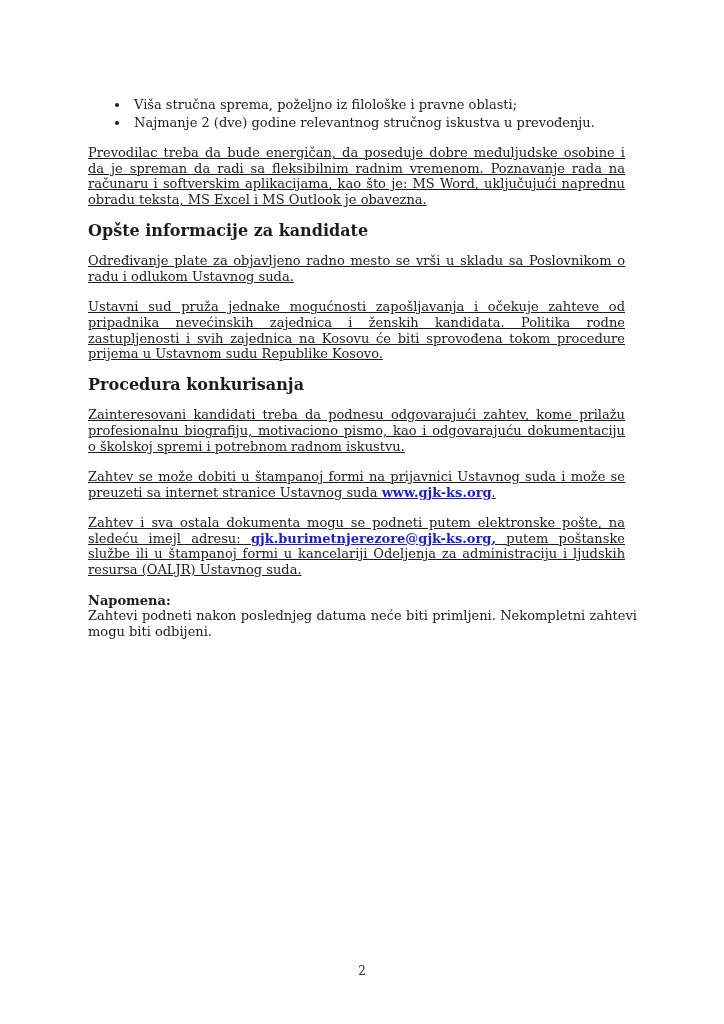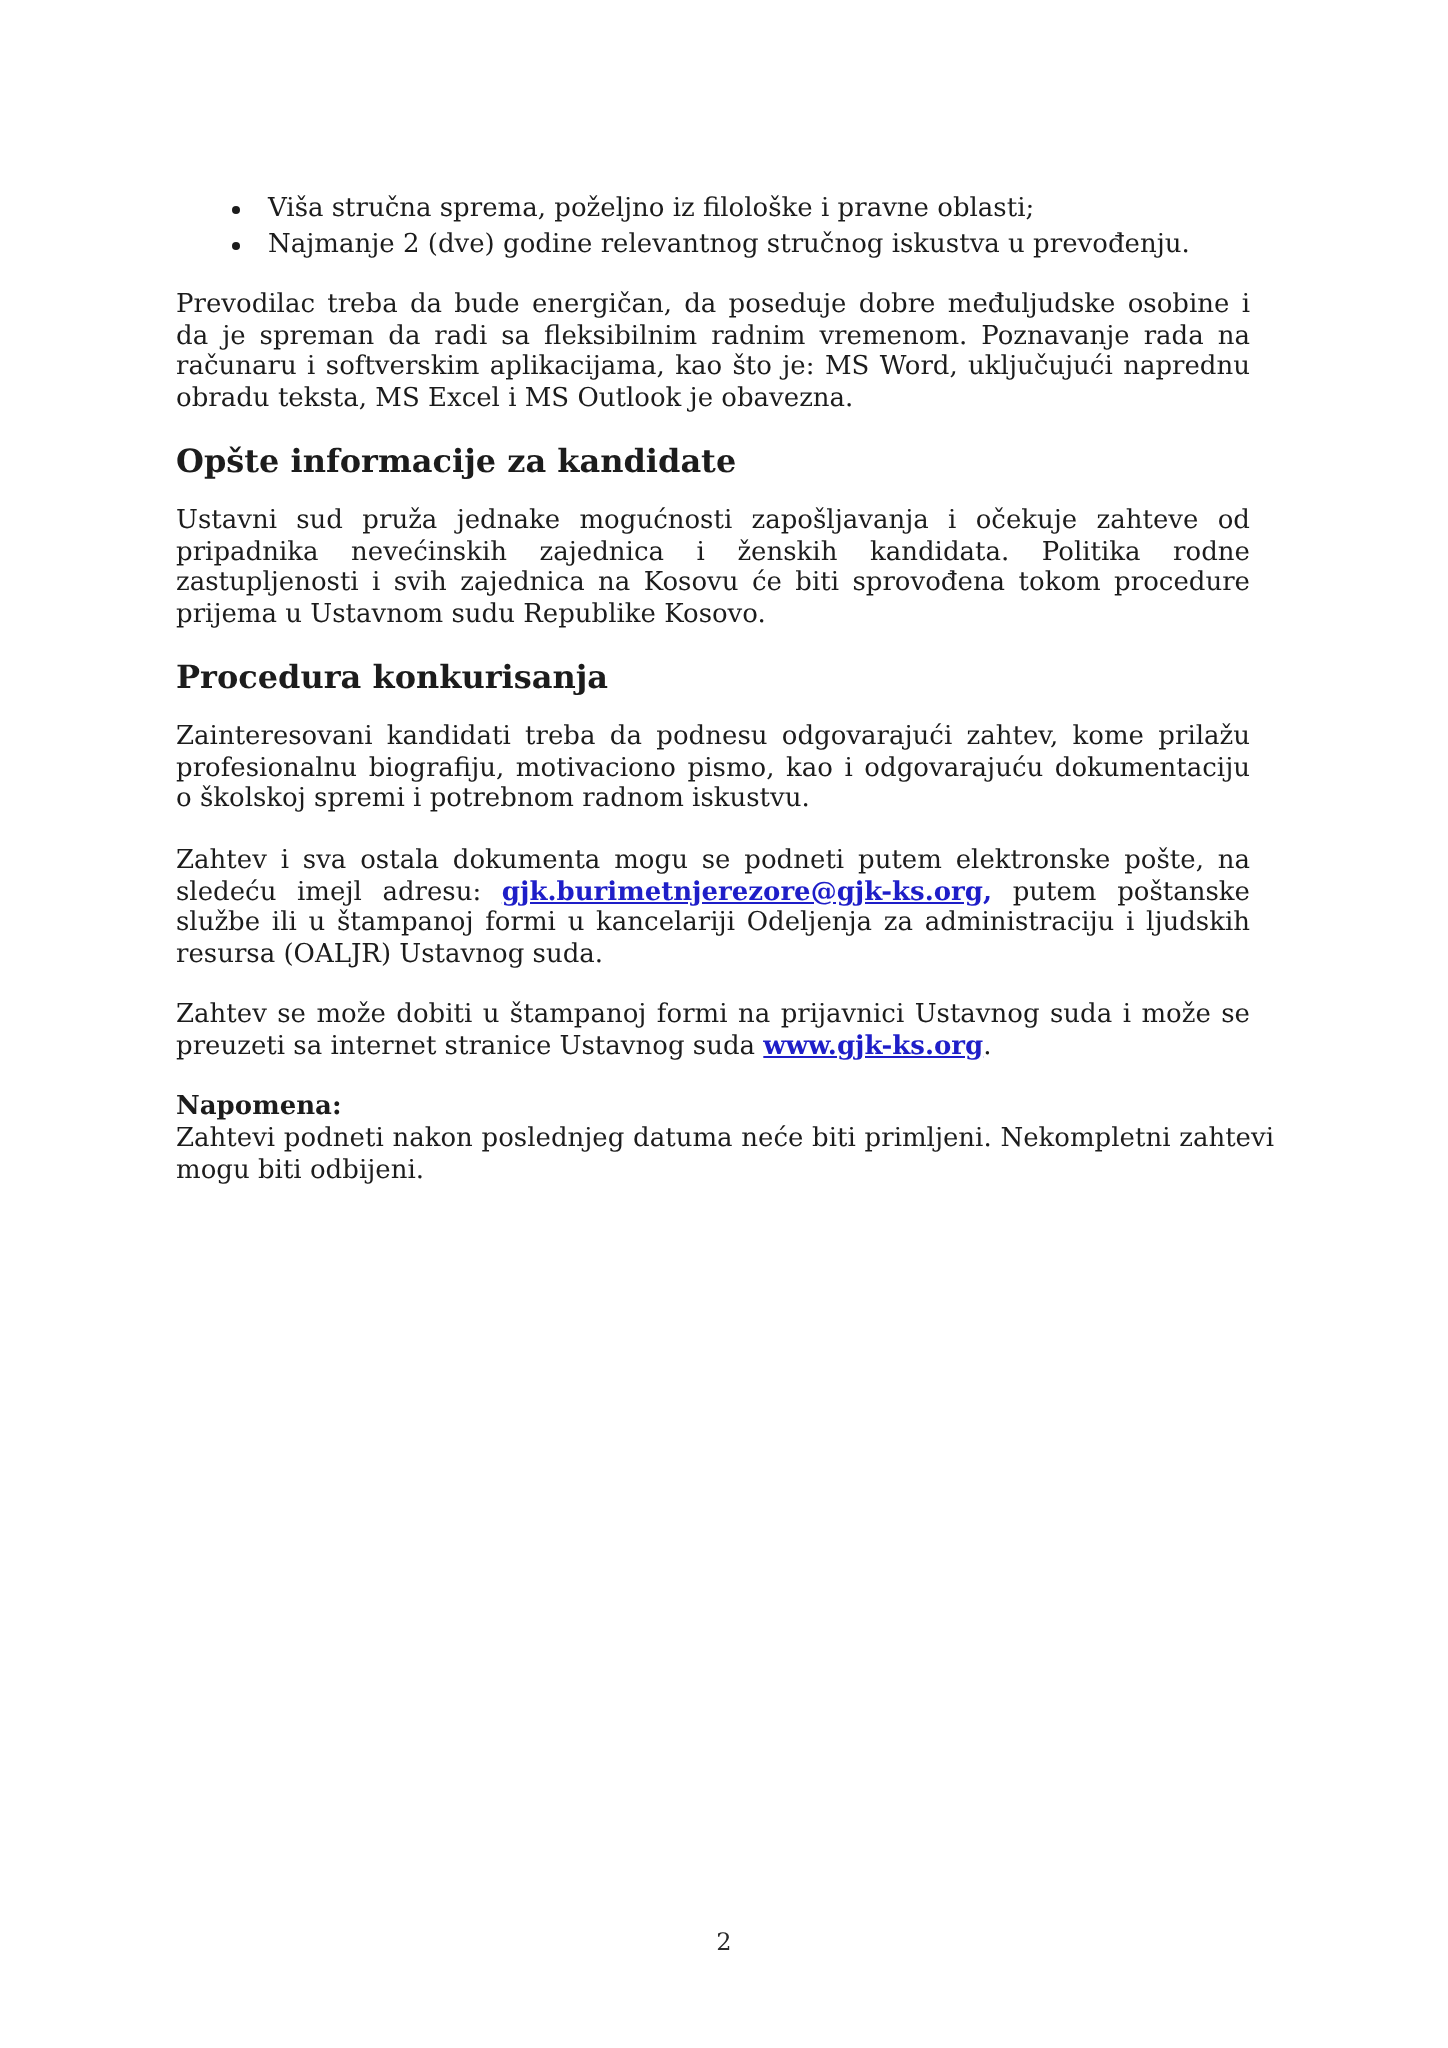--- a/index.html
+++ b/index.html
@@ -21,20 +21,21 @@
   }
   .content {
     position: absolute;
     top: 97px;
     left: 88px;
     width: 549px;
     text-align: justify;
   }
   .content p {
     margin: 0 12px 15px 0;
+    text-decoration: underline;
   }
   ul.req-list {
     margin: 0 0 15px 0;
     padding: 0 0 0 42px;
   }
   ul.req-list li {
     margin: 0 0 2px 0;
     padding-left: 4px;
     text-align: left;
   }
@@ -84,30 +85,31 @@
 
     <ul class="req-list">
       <li>Viša stručna sprema, poželjno iz filološke i pravne oblasti;</li>
       <li>Najmanje 2 (dve) godine relevantnog stručnog iskustva u prevođenju.</li>
     </ul>
 
     <p>Prevodilac treba da bude energičan, da poseduje dobre međuljudske osobine i da je spreman da radi sa fleksibilnim radnim vremenom. Poznavanje rada na računaru i softverskim aplikacijama, kao što je: MS Word, uključujući naprednu obradu teksta, MS Excel i MS Outlook je obavezna.</p>
 
     <h2 class="doc-heading">Opšte informacije za kandidate</h2>
 
+    <p>Određivanje plate za objavljeno radno mesto se vrši u skladu sa Poslovnikom o radu i odlukom Ustavnog suda.</p>
 
     <p>Ustavni sud pruža jednake mogućnosti zapošljavanja i očekuje zahteve od pripadnika nevećinskih zajednica i ženskih kandidata. Politika rodne zastupljenosti i svih zajednica na Kosovu će biti sprovođena tokom procedure prijema u Ustavnom sudu Republike Kosovo.</p>
 
     <h2 class="doc-heading">Procedura konkurisanja</h2>
 
     <p>Zainteresovani kandidati treba da podnesu odgovarajući zahtev, kome prilažu profesionalnu biografiju, motivaciono pismo, kao i odgovarajuću dokumentaciju o školskoj spremi i potrebnom radnom iskustvu.</p>
 
+    <p><span>Zahtev se može dobiti u štampanoj formi na prijavnici Ustavnog suda i može se preuzeti sa internet stranice Ustavnog suda </span><a class="link">www.gjk-ks.org</a><span>.</span></p>
+
     <p><span>Zahtev i sva ostala dokumenta mogu se podneti putem elektronske pošte, na sledeću imejl adresu: </span><a class="link">gjk.burimetnjerezore@gjk-ks.org</a><span class="blue-bold">,</span><span> putem poštanske službe ili u štampanoj formi u kancelariji Odeljenja za administraciju i ljudskih resursa (OALJR) Ustavnog suda.</span></p>
-
-    <p><span>Zahtev se može dobiti u štampanoj formi na prijavnici Ustavnog suda i može se preuzeti sa internet stranice Ustavnog suda </span><a class="link">www.gjk-ks.org</a><span>.</span></p>
 
 
 
     <div class="note-block">
       <div class="bold">Napomena:</div>
       <div>Zahtevi podneti nakon poslednjeg datuma neće biti primljeni. Nekompletni zahtevi mogu biti odbijeni.</div>
     </div>
 
   </div>
 

